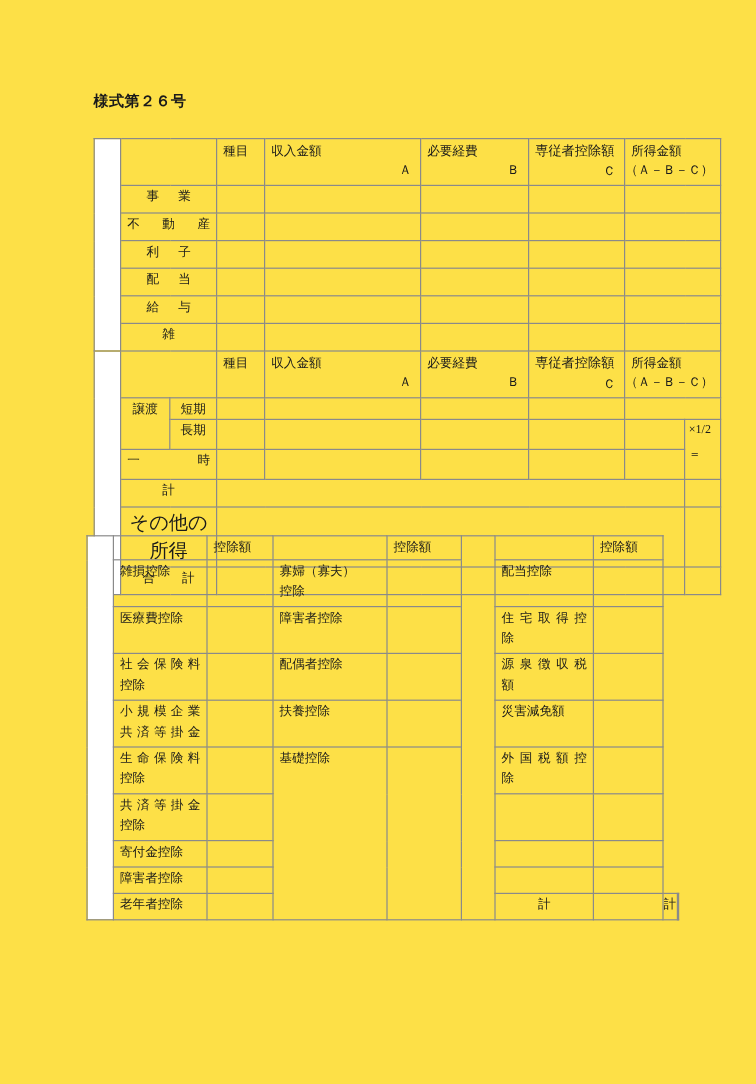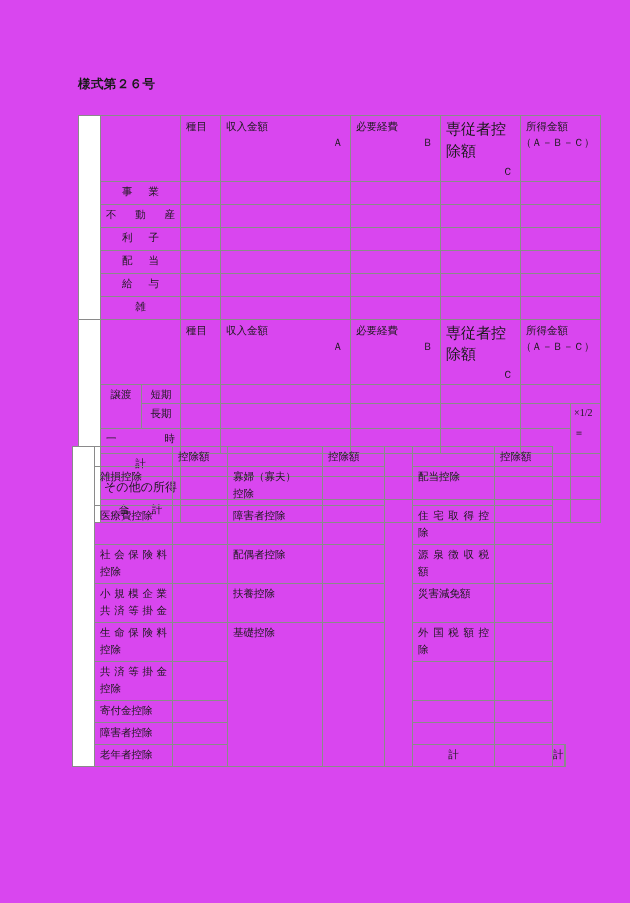--- a/index.html
+++ b/index.html
@@ -13,21 +13,21 @@
     height: 903px;
     font-family: "Liberation Serif", "DejaVu Serif", serif;
     color: #1a1a1a;
     position: relative;
     overflow: hidden;
   }
   .page {
     position: relative;
     width: 630px;
     height: 903px;
-    background: #d946ef;
+    background: #fde047;
   }
 
   
   .form-no {
     position: absolute;
     left: 78px;
     top: 76px;
     font-size: 12.5px;
     font-weight: bold;
     letter-spacing: 0.4px;
@@ -87,21 +87,21 @@
   
   .gap2 {
     letter-spacing: 6px;
     text-indent: 6px;
   }
   .gap3 {
     letter-spacing: 16px;
     text-indent: 16px;
   }
   .small {
-    font-size: 15px;
+    font-size: 11px;
   }
   .hdr-top {
     display: block;
     padding: 3px 0 0 5px;
     text-align: left;
   }
   .hdr-bot {
     display: block;
     padding: 1px 7px 2px 0;
     text-align: right;
@@ -299,21 +299,21 @@
     <tr>
       <td colspan="2" style="height:22px">
         <span class="ctr">計</span>
       </td>
       <td colspan="5"></td>
       <td></td>
     </tr>
 
     <tr>
       <td colspan="2" style="height:22px">
-        <span class="ctr" style="font-size:12px">その他の所得</span>
+        <span class="ctr" style="font-size:16px">その他の所得</span>
       </td>
       <td colspan="5"></td>
       <td></td>
     </tr>
 
     <tr>
       <td colspan="2" style="height:22px">
         <span class="ctr gap2">合　計</span>
       </td>
       <td colspan="5"></td>

